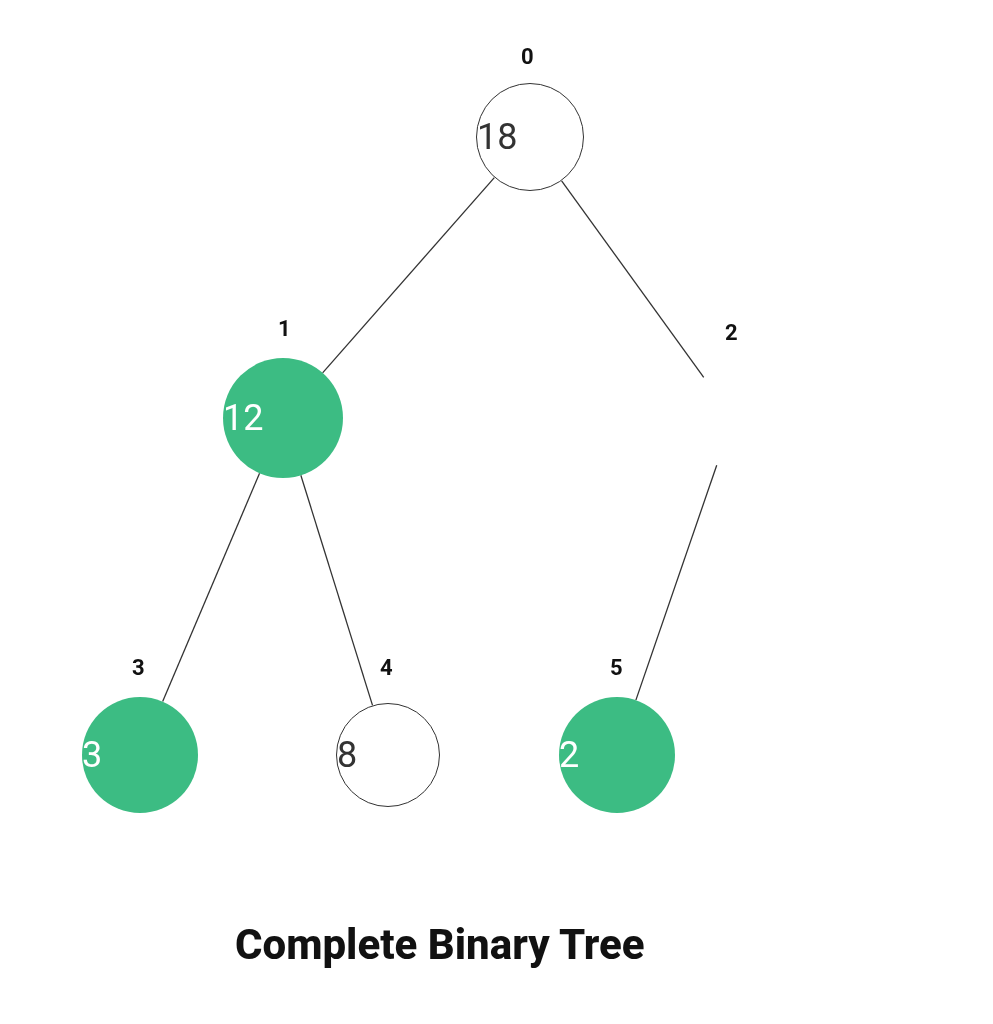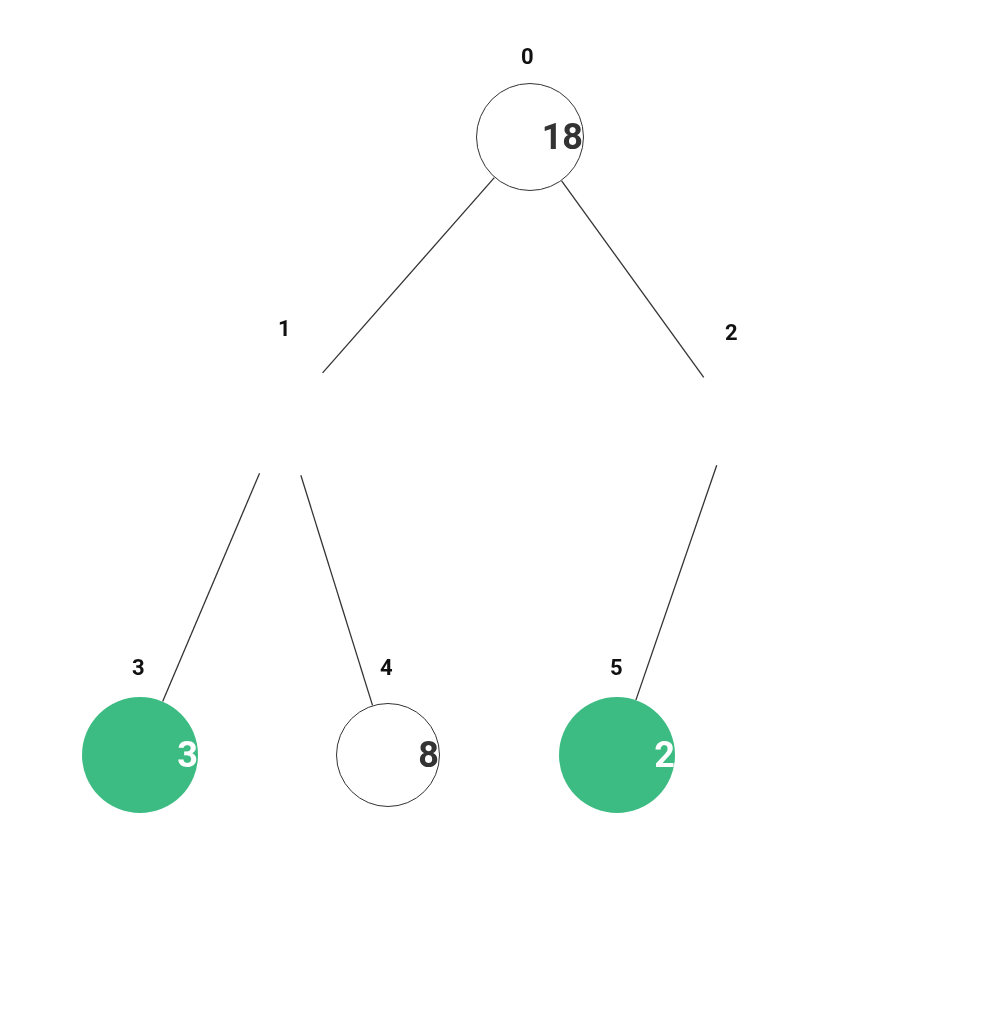--- a/index.html
+++ b/index.html
@@ -22,22 +22,22 @@
     width: 993px;
     height: 1024px;
     pointer-events: none;
   }
   .node {
     position: absolute;
     border-radius: 50%;
     box-sizing: border-box;
     display: flex;
     align-items: center;
-    justify-content: flex-end;
-    font-weight: 700;
+    justify-content: flex-start;
+    font-weight: 400;
   }
   .node.outline {
     background: #ffffff;
     border: 1.5px solid #333333;
     color: #333333;
   }
   .node.filled {
     background: #3cbc83;
     color: #ffffff;
     border: none;
@@ -61,24 +61,28 @@
 
 <div class="stage">
   <svg class="edges">
       <line x1="494.34887558573865" y1="177.55856664132568" x2="322.6123604602904" y2="372.9349259540826" stroke="#333333" stroke-width="1.3"></line>
       <line x1="561.6221771395227" y1="180.77257032613738" x2="703.7202063522938" y2="377.46984229061354" stroke="#333333" stroke-width="1.3"></line>
       <line x1="259.56280024144314" y1="473.23312110932625" x2="162.65595976660495" y2="701.6079829276513" stroke="#333333" stroke-width="1.3"></line>
       <line x1="300.84809977430984" y1="475.2839011804039" x2="372.53164686226484" y2="705.3539523103166" stroke="#333333" stroke-width="1.3"></line>
       <line x1="716.7264091878385" y1="465.2775871008487" x2="635.8773653421074" y2="700.1579989630155" stroke="#333333" stroke-width="1.3"></line>
     </svg>
 
+  <div class="title" style="left:235px; top:920px;">Complete Binary Tree</div>
 <div class="node outline" style="left: 476px; top: 83px; width: 108px; height: 108px; font-size: 36px;">
       <span>18</span>
     </div>
     <div class="idx" style="left: 521px; top: 44px;">0</div>
+    <div class="node filled" style="left: 223px; top: 358px; width: 120px; height: 120px; font-size: 36px;">
+      <span>12</span>
+    </div>
     <div class="idx" style="left: 278px; top: 316px;">1</div>
     <div class="idx" style="left: 725px; top: 320px;">2</div>
     <div class="node filled" style="left: 82px; top: 697px; width: 116px; height: 116px; font-size: 36px;">
       <span>3</span>
     </div>
     <div class="idx" style="left: 132px; top: 655px;">3</div>
     <div class="node outline" style="left: 336px; top: 703px; width: 104px; height: 104px; font-size: 36px;">
       <span>8</span>
     </div>
     <div class="idx" style="left: 380px; top: 655px;">4</div>

